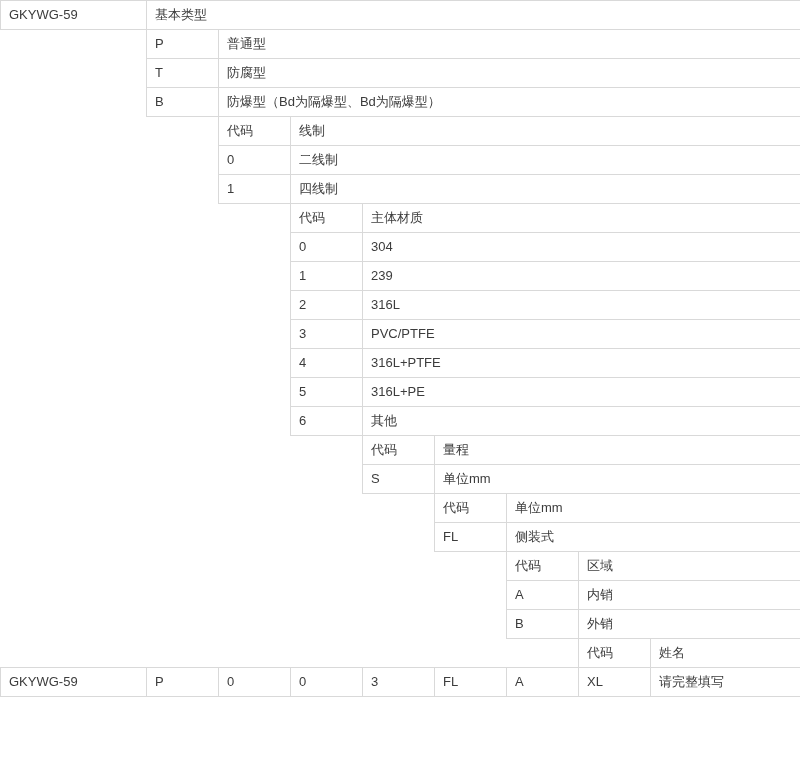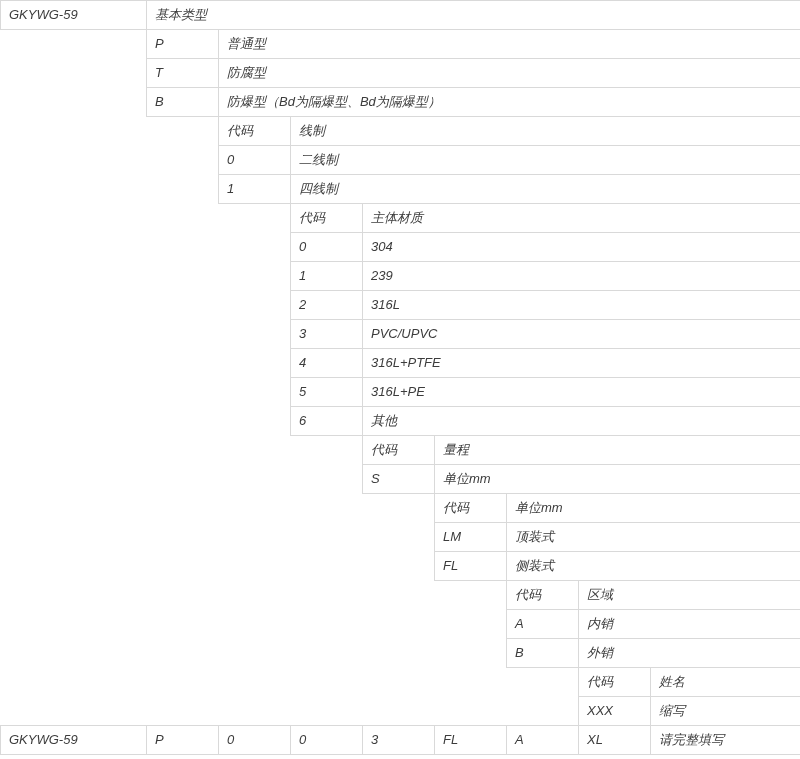--- a/index.html
+++ b/index.html
@@ -12,21 +12,20 @@
     height: 759px;
     font-family: "Liberation Sans", sans-serif;
     font-size: 13px;
     color: #333333;
     overflow: hidden;
   }
   .spec-table {
     width: 800px;
     border-collapse: collapse;
     table-layout: fixed;
-    font-style: italic;
   }
   .spec-table td {
     border: 1px solid #d9d9d9;
     height: 28px;
     padding: 0 8px;
     vertical-align: middle;
     font-size: 13px;
     color: #3c3c3c;
     line-height: 1.3;
     white-space: nowrap;
@@ -113,21 +112,21 @@
         <td colspan="5">239</td>
       </tr>
       <tr>
         <td class="void" colspan="3"></td>
         <td>2</td>
         <td colspan="5">316L</td>
       </tr>
       <tr>
         <td class="void" colspan="3"></td>
         <td>3</td>
-        <td colspan="5">PVC/UPVC</td>
+        <td colspan="5">PVC/PTFE</td>
       </tr>
       <tr>
         <td class="void" colspan="3"></td>
         <td>4</td>
         <td colspan="5">316L+PTFE</td>
       </tr>
       <tr>
         <td class="void" colspan="3"></td>
         <td>5</td>
         <td colspan="5">316L+PE</td>
@@ -147,25 +146,20 @@
         <td>S</td>
         <td colspan="4">单位mm</td>
       </tr>
       <tr>
         <td class="void" colspan="5"></td>
         <td>代码</td>
         <td colspan="3">单位mm</td>
       </tr>
       <tr>
         <td class="void" colspan="5"></td>
-        <td>LM</td>
-        <td colspan="3">顶装式</td>
-      </tr>
-      <tr>
-        <td class="void" colspan="5"></td>
         <td>FL</td>
         <td colspan="3">侧装式</td>
       </tr>
       <tr>
         <td class="void" colspan="6"></td>
         <td>代码</td>
         <td colspan="2">区域</td>
       </tr>
       <tr>
         <td class="void" colspan="6"></td>
@@ -176,25 +170,20 @@
         <td class="void" colspan="6"></td>
         <td>B</td>
         <td colspan="2">外销</td>
       </tr>
       <tr>
         <td class="void" colspan="7"></td>
         <td>代码</td>
         <td colspan="1">姓名</td>
       </tr>
       <tr>
-        <td class="void" colspan="7"></td>
-        <td>XXX</td>
-        <td colspan="1">缩写</td>
-      </tr>
-      <tr>
         <td>GKYWG-59</td>
         <td>P</td>
         <td>0</td>
         <td>0</td>
         <td>3</td>
         <td>FL</td>
         <td>A</td>
         <td>XL</td>
         <td>请完整填写</td>
       </tr>

